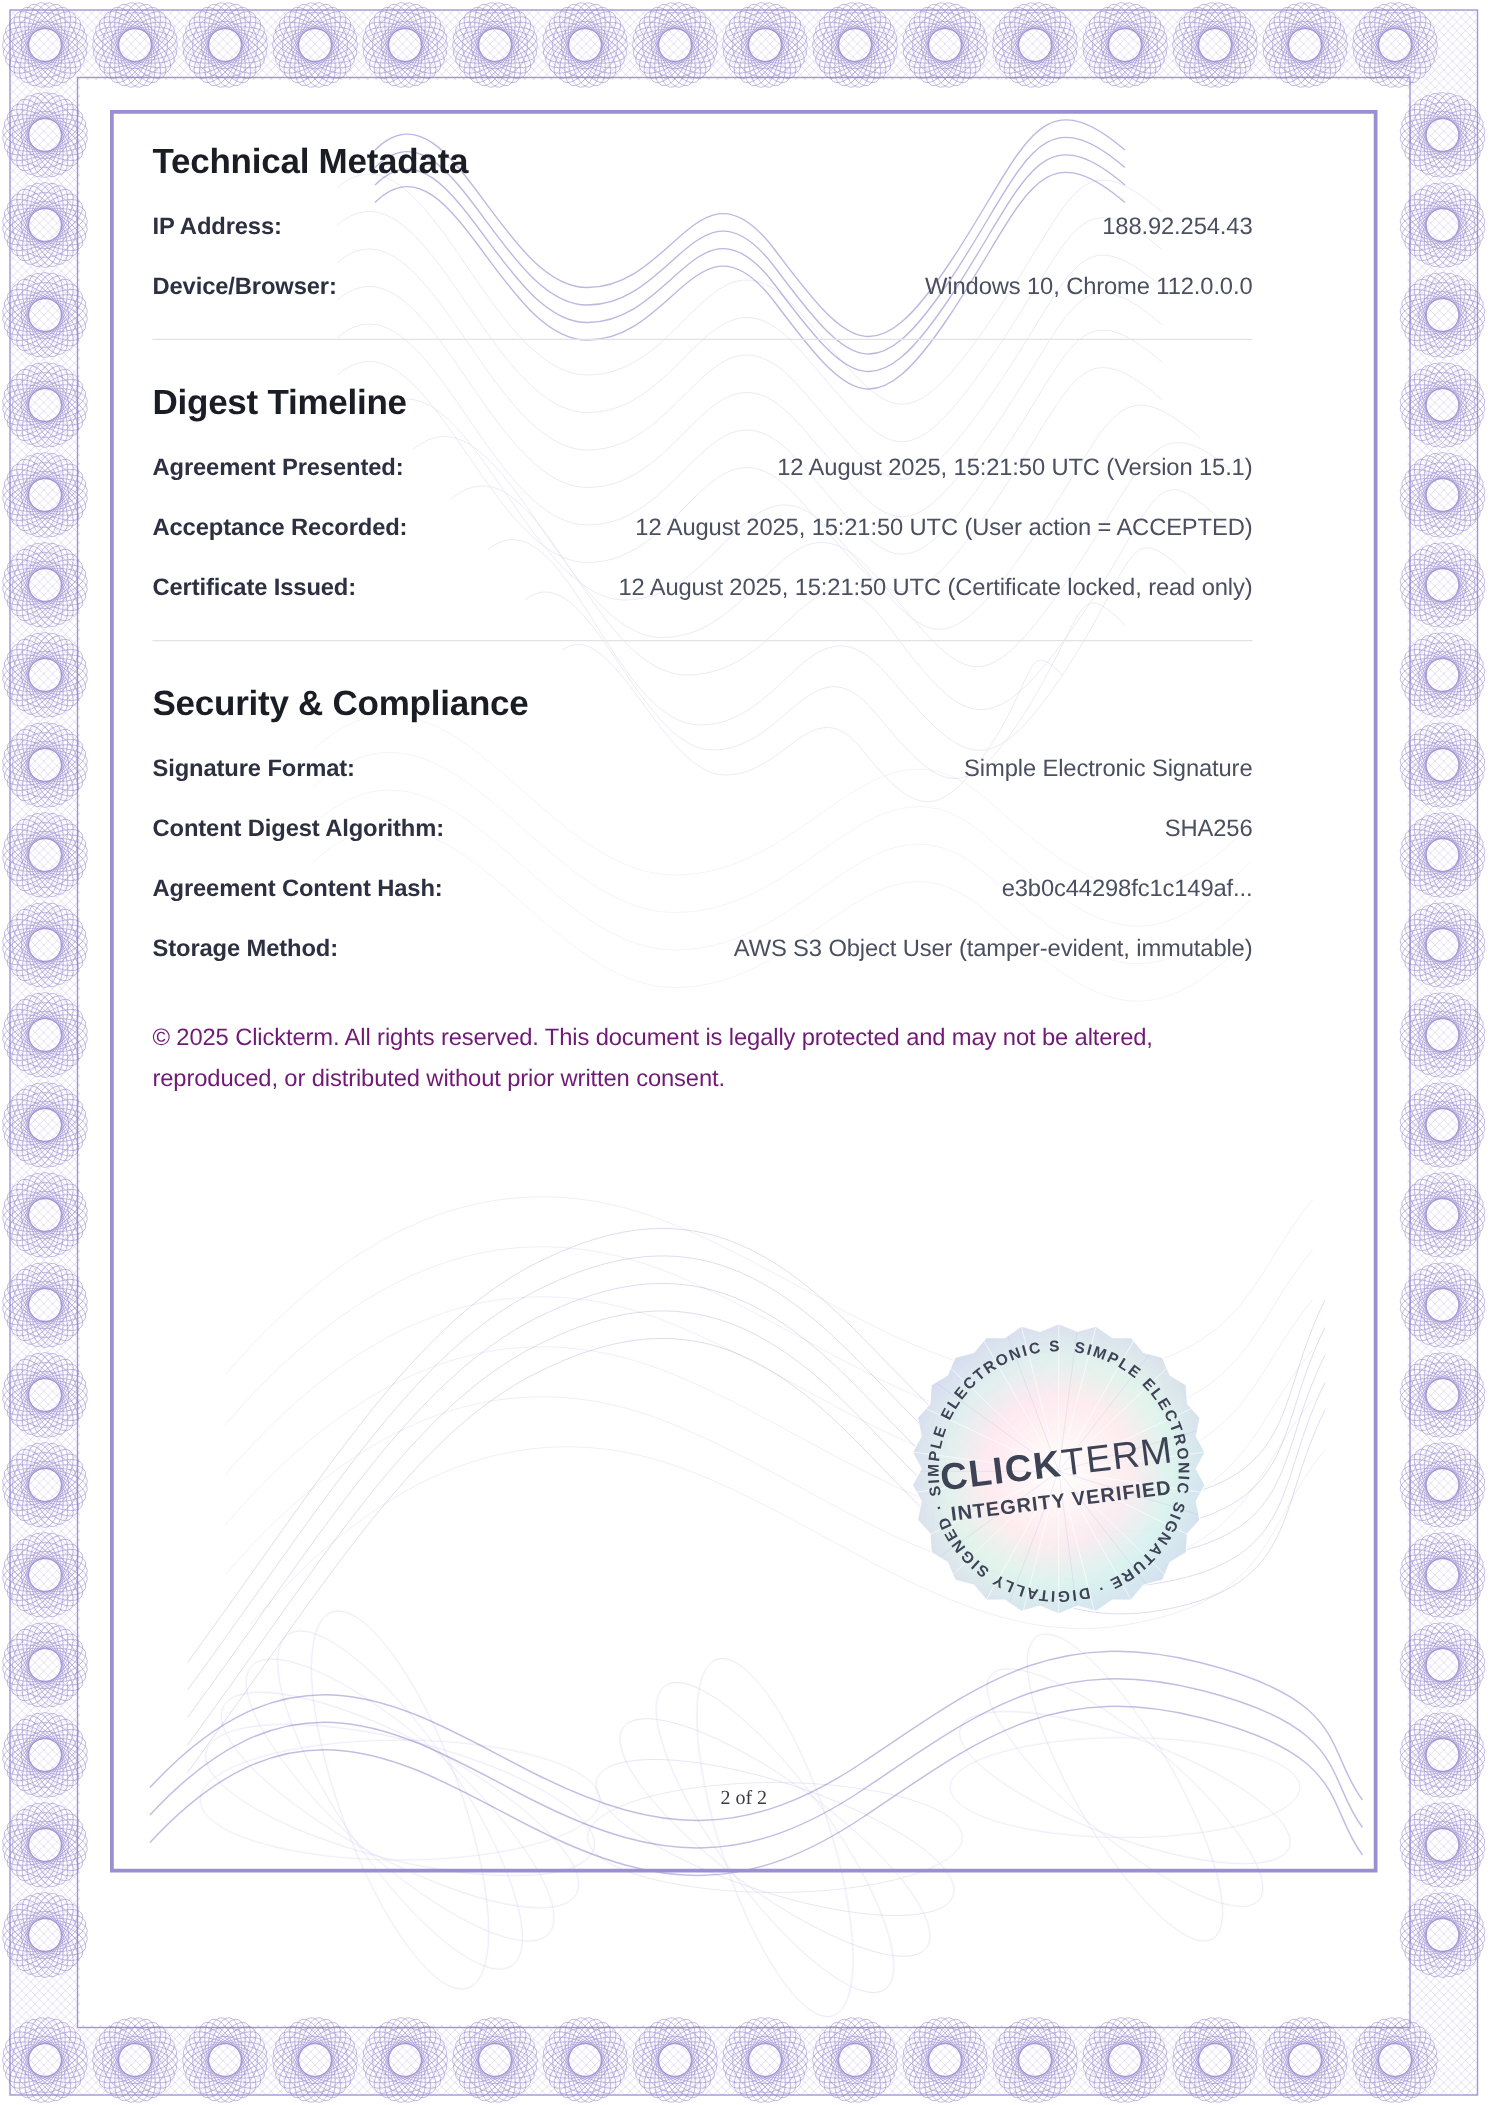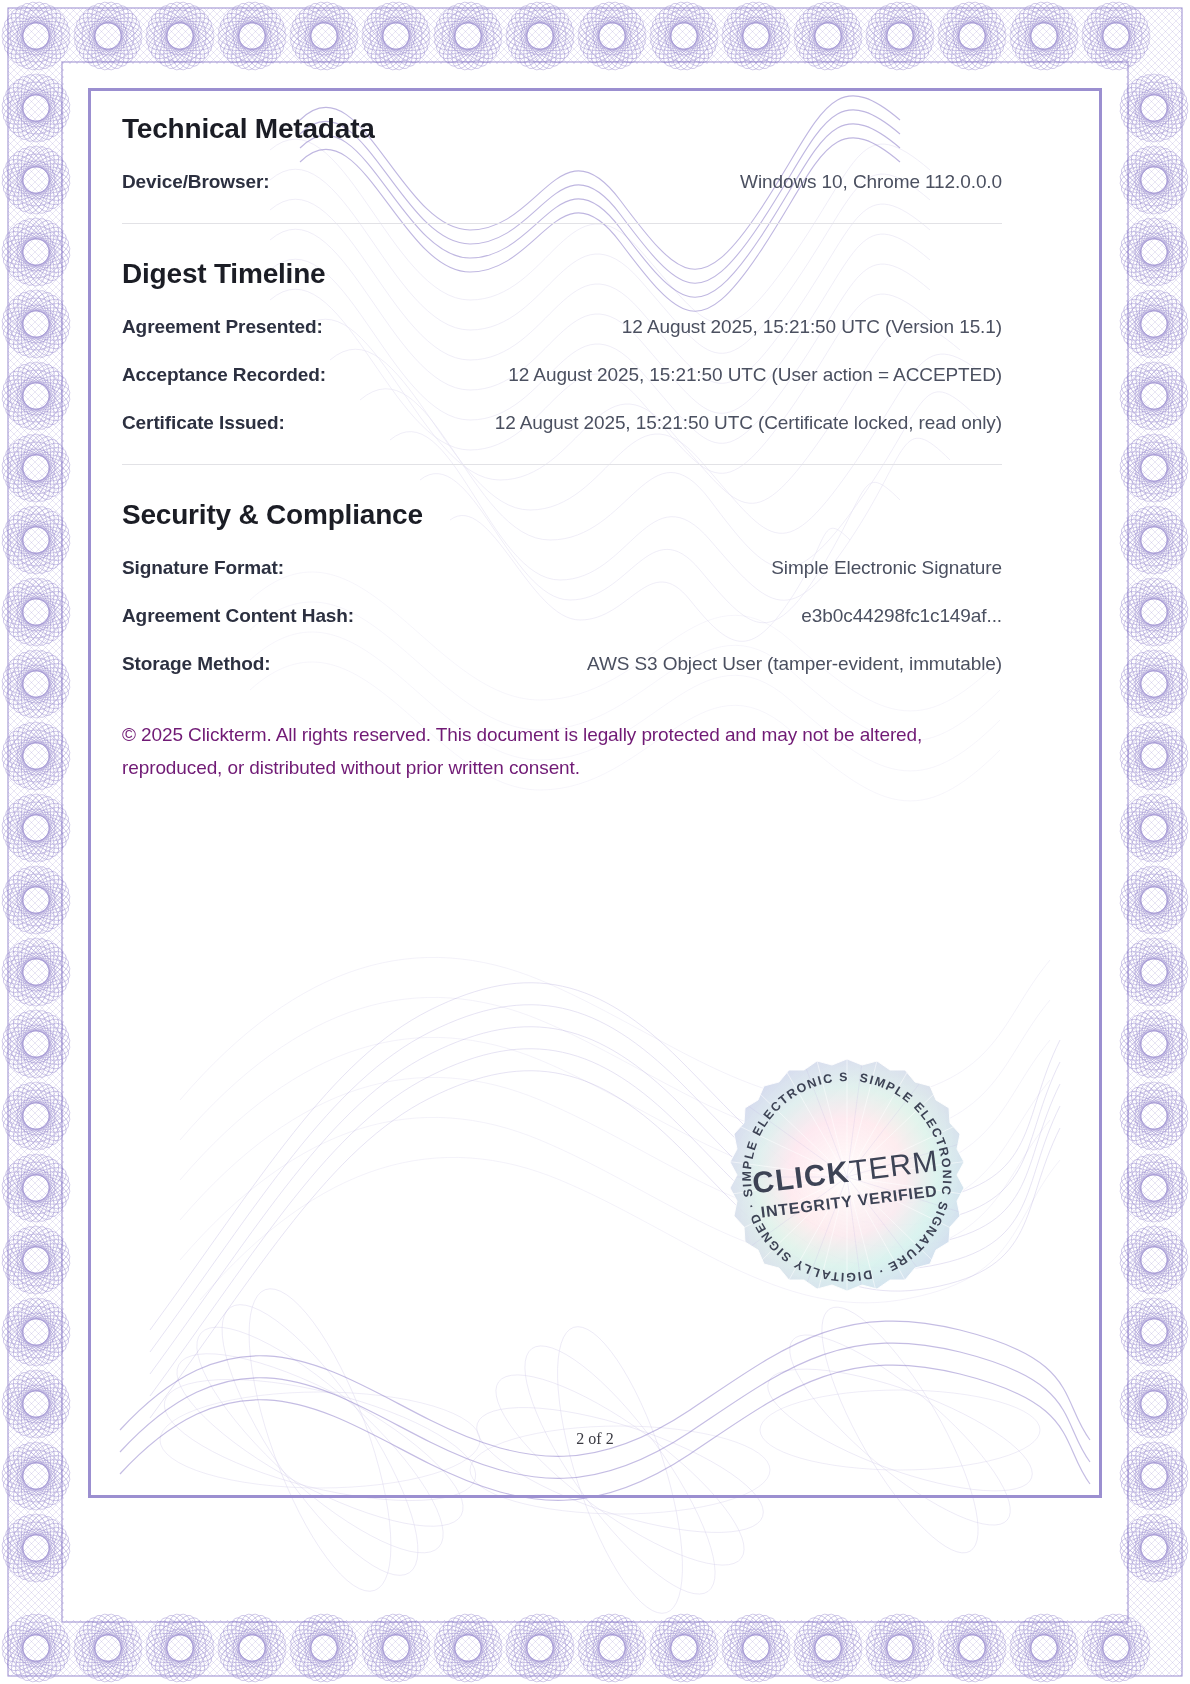--- a/index.html
+++ b/index.html
@@ -336,20 +336,24 @@
   </svg>
 </div>
 
 <div class="page-frame"></div>
 
 <div class="content">
 
   <div class="section">
     <h2 class="section-title">Technical Metadata</h2>
     <div class="row">
+      <span class="label">IP Address:</span>
+      <span class="value">188.92.254.43</span>
+    </div>
+    <div class="row">
       <span class="label">Device/Browser:</span>
       <span class="value">Windows 10, Chrome 112.0.0.0</span>
     </div>
   </div>
   <div class="divider"></div>
 
   <div class="section">
     <h2 class="section-title">Digest Timeline</h2>
     <div class="row">
       <span class="label">Agreement Presented:</span>
@@ -364,20 +368,24 @@
       <span class="value">12 August 2025, 15:21:50 UTC (Certificate locked, read only)</span>
     </div>
   </div>
   <div class="divider"></div>
 
   <div class="section">
     <h2 class="section-title">Security &amp; Compliance</h2>
     <div class="row">
       <span class="label">Signature Format:</span>
       <span class="value">Simple Electronic Signature</span>
+    </div>
+    <div class="row">
+      <span class="label">Content Digest Algorithm:</span>
+      <span class="value">SHA256</span>
     </div>
     <div class="row">
       <span class="label">Agreement Content Hash:</span>
       <span class="value">e3b0c44298fc1c149af...</span>
     </div>
     <div class="row">
       <span class="label">Storage Method:</span>
       <span class="value">AWS S3 Object User (tamper-evident, immutable)</span>
     </div>
   </div>

